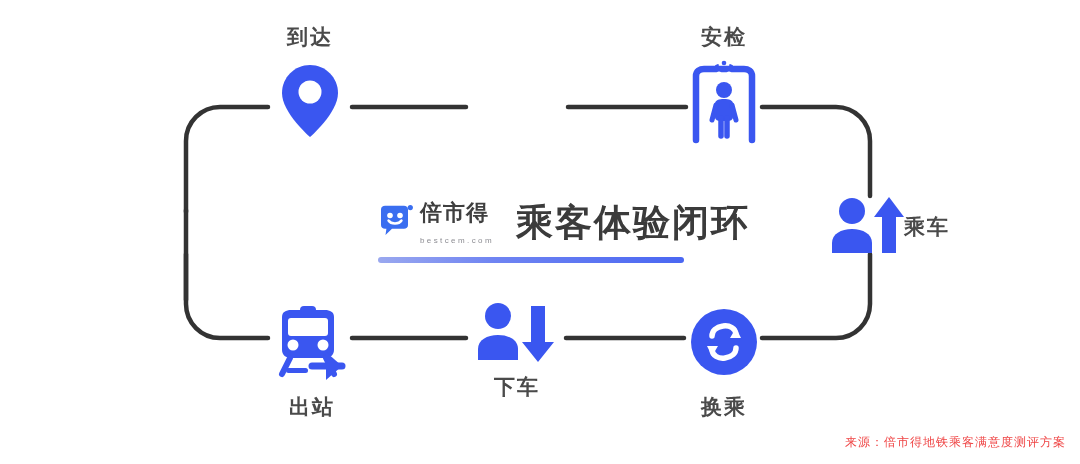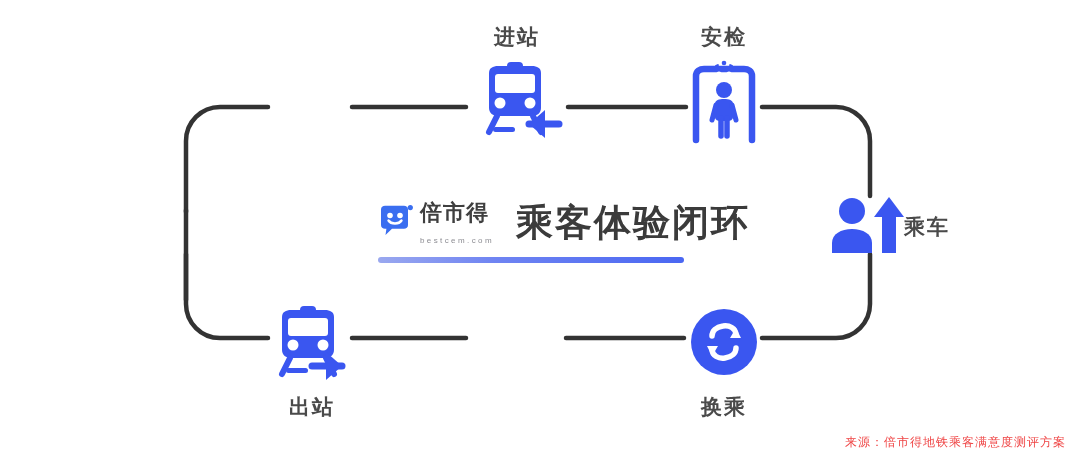--- a/index.html
+++ b/index.html
@@ -160,49 +160,30 @@
       <path d="M 684 338 L 566 338"></path>
 
       <path d="M 466 338 L 352 338"></path>
 
       <path d="M 268 338 L 220 338 A 34 34 0 0 1 186 304 L 186 254"></path>
 
       <path d="M 186 210 L 186 300"></path>
     </g>
   </svg>
 
-
-  <div class="node top" style="left:447px; top:26px;">
-    <div class="node-label">进站</div>
-    <div class="node-icon">
-      <svg width="92" height="78" viewBox="0 0 92 78">
-        <g fill="#3a56f0">
-
-          <rect x="36" y="0" width="16" height="9" rx="4"></rect>
-
-          <path d="M18 11 C18 6 22 4 27 4 L61 4 C66 4 70 6 70 11 L70 46 C70 51 66 54 61 54 L27 54 C22 54 18 51 18 46 Z" fill="#3a56f0"></path>
-
-          <rect x="24" y="12" width="40" height="19" rx="3" fill="#ffffff"></rect>
-
-          <circle cx="29" cy="41" r="5.5" fill="#ffffff"></circle>
-          <circle cx="59" cy="41" r="5.5" fill="#ffffff"></circle>
-
-          <path d="M26 54 L18 70" stroke="#3a56f0" stroke-width="6" stroke-linecap="round" fill="none"></path>
-          <path d="M62 54 L70 70" stroke="#3a56f0" stroke-width="6" stroke-linecap="round" fill="none"></path>
-
-          <rect x="22" y="65" width="22" height="5" rx="2.5"></rect>
-        </g>
-
-        <g fill="#3a56f0">
-          <path d="M88 62 L58 62" stroke="#3a56f0" stroke-width="7" stroke-linecap="round" fill="none"></path>
-          <path d="M58 62 L74 48 L74 76 Z"></path>
-        </g>
-      </svg>
-    </div>
-  </div>
+  <div class="node top" style="left:240px; top:26px;">
+    <div class="node-label">到达</div>
+    <div class="node-icon">
+      <svg width="62" height="76" viewBox="0 0 62 76">
+        <path d="M31 2 C15.5 2 3 14.5 3 30 C3 50 31 74 31 74 C31 74 59 50 59 30 C59 14.5 46.5 2 31 2 Z" fill="#3a56f0"></path>
+        <circle cx="31" cy="29" r="11.5" fill="#ffffff"></circle>
+      </svg>
+    </div>
+  </div>
+
 
   <div class="node top" style="left:654px; top:26px;">
     <div class="node-label">安检</div>
     <div class="node-icon">
       <svg width="66" height="82" viewBox="0 0 66 82">
 
         <g fill="#3a56f0">
           <circle cx="33" cy="3" r="2.3"></circle>
           <rect x="24" y="4.5" width="4" height="2.2" rx="1" transform="rotate(-28 26 5.6)"></rect>
           <rect x="38" y="4.5" width="4" height="2.2" rx="1" transform="rotate(28 40 5.6)"></rect>
@@ -246,20 +227,32 @@
           <path d="M21 40 C21 47 28 50 34 49 C41 48 45 44 45 39"></path>
         </g>
         <g fill="#ffffff">
           <path d="M45 19 L50 29 L39 29 Z"></path>
           <path d="M21 47 L16 37 L27 37 Z"></path>
         </g>
       </svg>
     </div>
   </div>
 
+  <div class="node bottom" style="left:447px; top:302px;">
+    <div class="node-label">下车</div>
+    <div class="node-icon" style="width:86px;height:60px;">
+      <svg width="86" height="60" viewBox="0 0 86 60">
+
+        <circle cx="24" cy="14" r="13" fill="#3a56f0"></circle>
+        <path d="M4 58 L4 47 C4 38 13 33 24 33 C35 33 44 38 44 47 L44 58 Z" fill="#3a56f0"></path>
+
+        <path d="M64 60 L80 40 L71 40 L71 4 L57 4 L57 40 L48 40 Z" fill="#3a56f0"></path>
+      </svg>
+    </div>
+  </div>
 
   <div class="node bottom" style="left:242px; top:302px;">
     <div class="node-label">出站</div>
     <div class="node-icon">
       <svg width="92" height="72" viewBox="0 0 92 72">
         <g fill="#3a56f0">
           <rect x="34" y="0" width="16" height="9" rx="4"></rect>
           <path d="M16 11 C16 6 20 4 25 4 L59 4 C64 4 68 6 68 11 L68 44 C68 49 64 52 59 52 L25 52 C20 52 16 49 16 44 Z"></path>
           <rect x="22" y="12" width="40" height="18" rx="3" fill="#ffffff"></rect>
           <circle cx="27" cy="39" r="5.5" fill="#ffffff"></circle>

